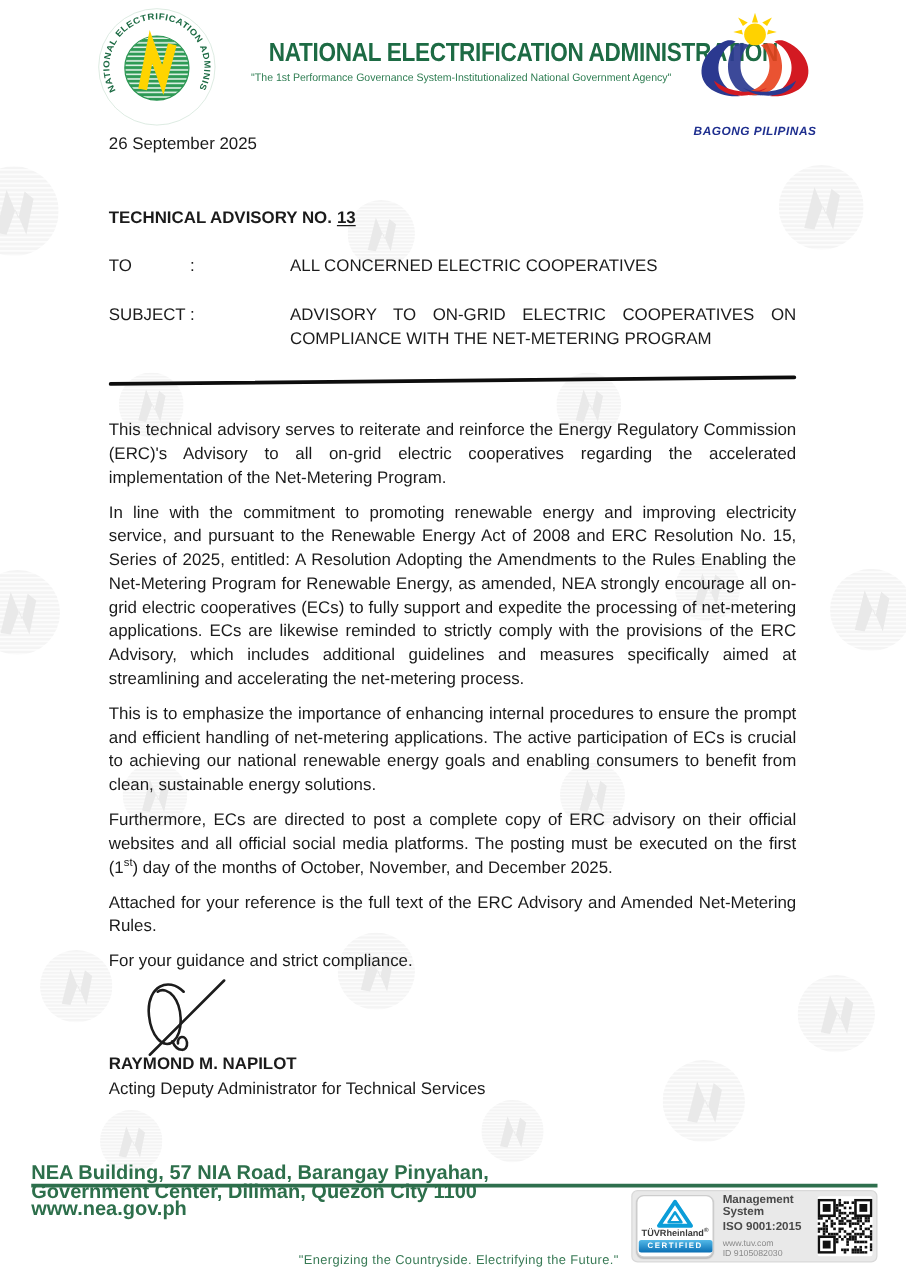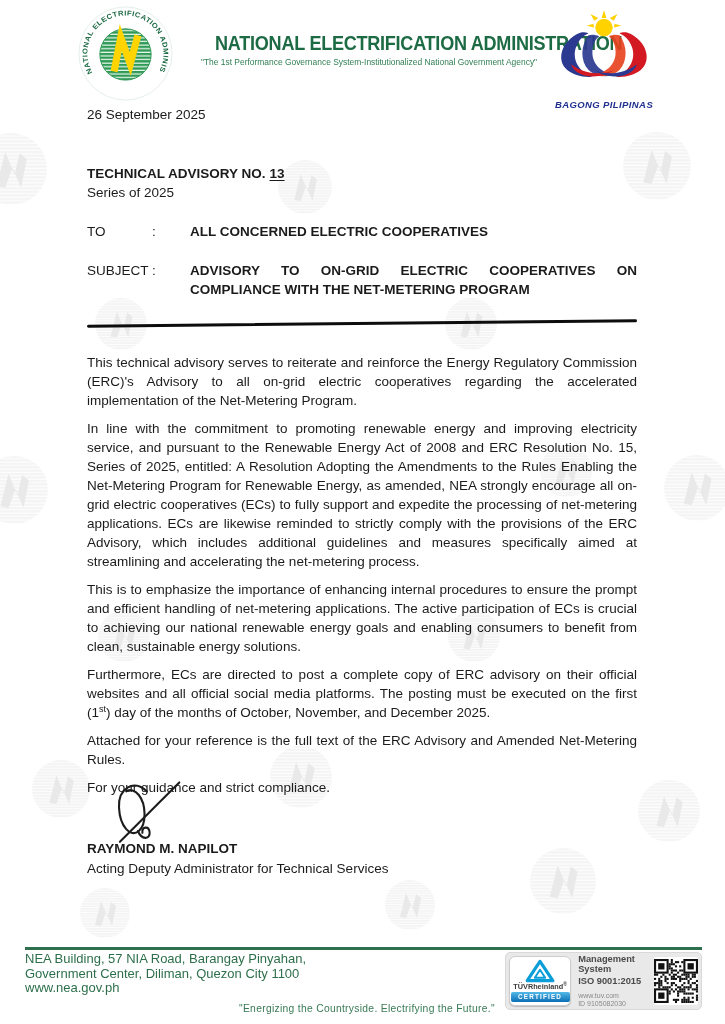--- a/index.html
+++ b/index.html
@@ -25,36 +25,36 @@
   
   .content{position:absolute;left:87px;top:105px;width:550px;z-index:1;
        font-size:13.5px;line-height:19px;}
   .date{margin:0;}
   .advisory{margin-top:40px;}
   .adv-line1{font-weight:bold;}
   .adv-no{text-decoration:underline;text-underline-offset:2px;margin-left:4px;}
   .row{display:grid;grid-template-columns:65px 38px 447px;}
   .row-to{margin-top:20px;}
   .row-subject{margin-top:20px;}
-  .row .val{font-weight:bold;text-align:justify;}
+  .row .val{font-weight:normal;text-align:justify;margin-left:42px;}
   .rule{margin-top:23px;height:3.4px;background:#0d0d0d;border-radius:2px;
        transform:rotate(-.55deg);}
   .paras p{margin:0 0 9px 0;text-align:justify;}
   .paras p:first-child{margin-top:28px;}
   sup{font-size:9px;line-height:0;}
   .closing{margin:0;text-align:left;}
-  .sig-block{position:relative;margin-top:42px;}
+  .sig-block{position:relative;margin-top:63px;}
   .sig-img{position:absolute;left:18px;top:-62px;}
   .sig-name{font-weight:bold;margin:0;}
   .sig-title{margin:1px 0 0 0;}
 
   
   .footer{position:absolute;left:0;top:0;width:725px;height:1024px;z-index:2;pointer-events:none;}
   .f-rule{position:absolute;left:25px;top:947px;width:677px;height:2.6px;background:#2e6f4d;}
-  .f-address{position:absolute;left:25px;top:952px;font-size:13px;font-weight:normal;
+  .f-address{position:absolute;left:25px;top:932px;font-size:16px;font-weight:bold;
        color:#2d6f4b;line-height:14.6px;}
   .f-motto{position:absolute;left:239px;top:1003px;font-size:10.3px;color:#387a55;
        letter-spacing:.3px;white-space:nowrap;}
   .tuv{position:absolute;left:505px;top:952px;width:197px;height:58px;background:#e9e9e9;
        border:1px solid #d9d9d9;border-radius:5px;display:flex;align-items:center;
        gap:7px;padding:0 3px;box-sizing:border-box;}
   .tuv-card{width:67px;height:50px;background:#fff;border:1px solid #cdcdcd;border-radius:6px;
        display:flex;flex-direction:column;align-items:center;justify-content:flex-start;
        padding-top:2px;box-sizing:border-box;box-shadow:0 1px 1px rgba(0,0,0,.2);}
   .tuv-brand{font-size:7.3px;font-weight:bold;color:#3a3a3a;line-height:7px;white-space:nowrap;}
@@ -178,21 +178,20 @@
       <div class="bagong-label">BAGONG PILIPINAS</div>
     </div>
   </div>
 
   <div class="content">
 
     <p class="date">26 September 2025</p>
 
     <div class="advisory">
       <div class="adv-line1"><span>TECHNICAL ADVISORY NO.</span><span class="adv-no">13</span></div>
-      <div>Series of 2025</div>
     </div>
 
     <div class="row row-to">
       <span>TO</span>
       <span>:</span>
       <span class="val">ALL CONCERNED ELECTRIC COOPERATIVES</span>
     </div>
 
     <div class="row row-subject">
       <span>SUBJECT</span>

